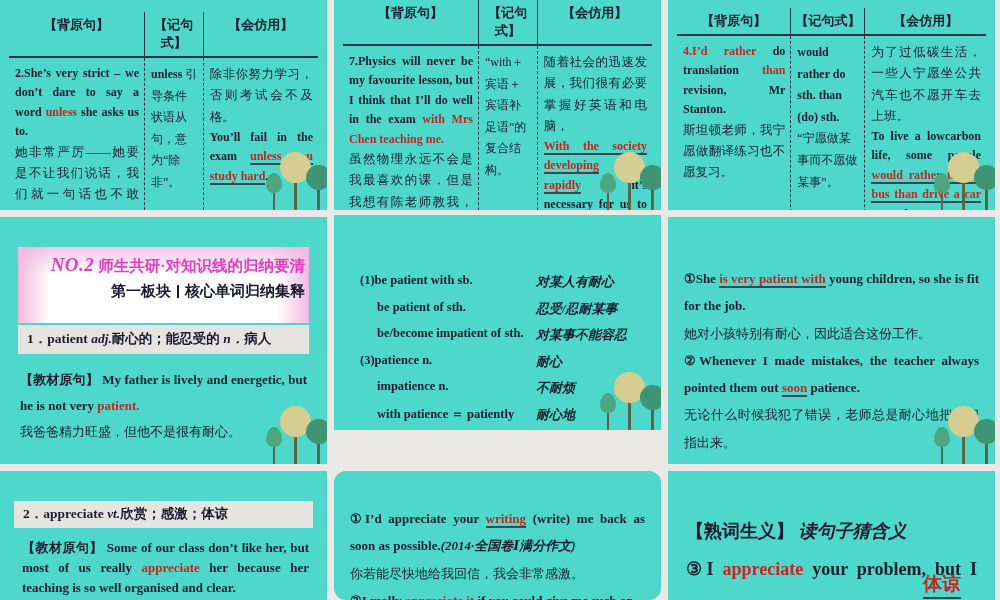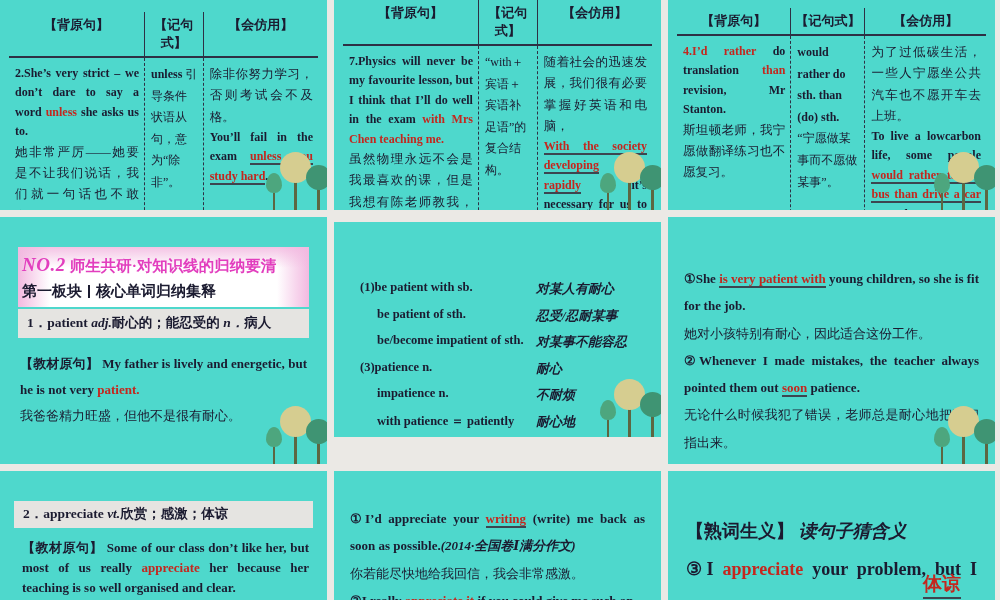--- a/index.html
+++ b/index.html
@@ -13,24 +13,24 @@
   .slide {
     position:absolute;
     width:327px;
     background:#4ed8cc;
     overflow:hidden;
   }
   #s1{left:0;top:0;height:210px;}
   #s2{left:334px;top:0;height:210px;}
   #s3{left:668px;top:0;height:210px;}
   #s4{left:0;top:217px;height:247px;}
-  #s5{left:334px;top:222px;height:215px;}
+  #s5{left:334px;top:215px;height:215px;}
   #s6{left:668px;top:217px;height:247px;}
   #s7{left:0;top:471px;height:129px;}
-  #s8{left:334px;top:471px;height:129px;}
+  #s8{left:334px;top:471px;height:129px;border-radius:12px;}
   #s9{left:668px;top:471px;height:129px;}
 
   
   .tbl{margin:0 9px;}
   .tbl.mt12{margin-top:12px;} .tbl.mt8{margin-top:8px;}
   .thead{display:grid;grid-template-columns:44% 19% 37%;border-bottom:2px solid #2e3044;}
   .thead div{text-align:center;font-weight:bold;font-size:13px;padding:4px 0;}
   .thead div:nth-child(1),.thead div:nth-child(2){border-right:1.5px solid #2e3044;}
   .tbody{display:grid;grid-template-columns:44% 19% 37%;border-bottom:1.5px dashed #2e3044;}
   .tbody>div{border-right:1.5px dashed #2e3044;padding:6px 5px 8px 6px;}
@@ -55,22 +55,22 @@
   .leaf-small{left:2px;top:21px;width:16px;height:20px;background:#4da67e;border-radius:50% 50% 46% 46%/62% 62% 38% 38%;}
   .ball-khaki{left:16px;top:0;width:31px;height:31px;background:#d6cd90;border-radius:50%;}
   .ball-green{left:42px;top:13px;width:25px;height:25px;background:#3f9473;border-radius:50%;}
 
   
   .panel{margin:30px 18px 0;}
   .panel-box{
     background-image:linear-gradient(180deg,rgba(242,185,224,.85),rgba(255,255,255,0) 35%),
       linear-gradient(90deg,#f2b9e0,#ffffff 11%,#ffffff 89%,#f2b9e0);
     background-color:#fff;
-    padding:7px 4px 6px;
-    text-align:left;
+    padding:7px 4px 22px;
+    text-align:right;
   }
   .no2{color:#e23ebe;font-style:italic;font-weight:bold;font-size:19px;letter-spacing:.5px;}
   .ptitle{color:#e23ebe;font-weight:bold;font-size:15.5px;}
   .psub{font-weight:bold;font-size:15px;margin-top:5px;color:#1b1b30;}
   .psub .bar{display:inline-block;width:2px;height:13px;background:#1b1b30;margin:0 6px;vertical-align:-2px;}
   .entry-band{background:#e5e4e1;padding:5px 9px 6px;font-weight:bold;font-size:13.5px;margin-top:2px;color:#1b1b30;}
   .pos{font-style:italic;}
   .para{margin:13px 20px 0;font-size:13px;font-weight:bold;line-height:2;text-align:justify;}
   .para .cn{font-weight:normal;}
   .label{font-weight:bold;}

